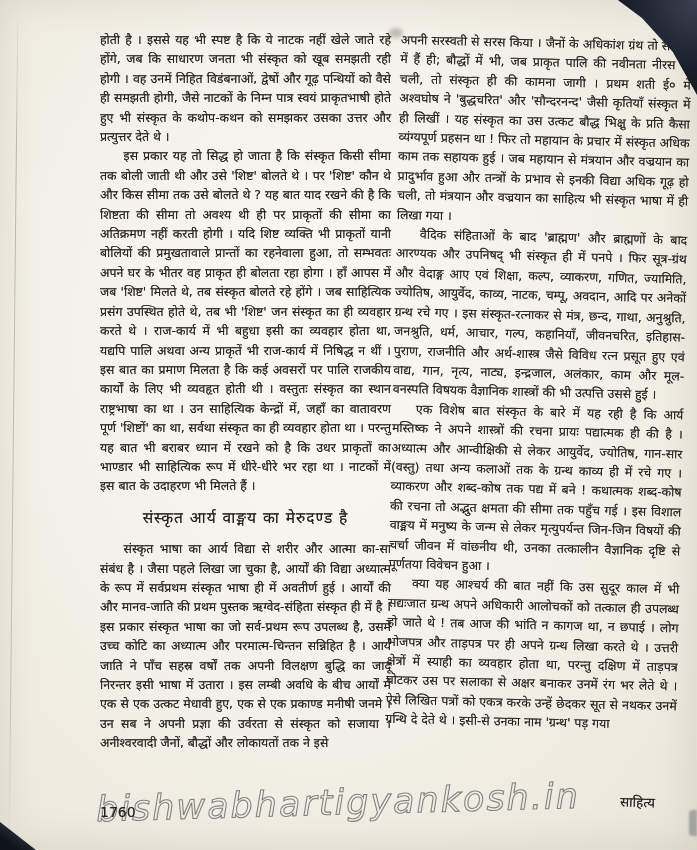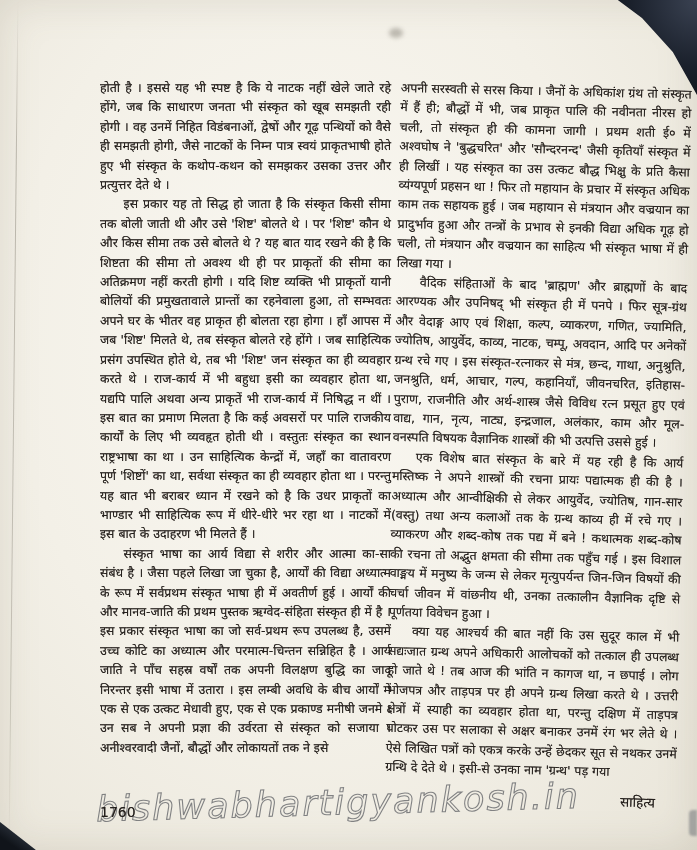--- a/index.html
+++ b/index.html
@@ -63,21 +63,20 @@
   }
 
   .text-area {
     position: absolute;
     top: 30px;
     left: 100px;
     width: 592px;
     display: flex;
     gap: 10px;
     color: #241f1c;
-    margin-top: 48px;
   }
   .col {
     width: 291px;
     font-size: 12.4px;
     line-height: 19.4px;
     text-align: justify;
     text-shadow: 0 0 0.5px rgba(40,35,30,0.55);
   }
   .col-right {
     transform: rotate(1.3deg);
@@ -136,20 +135,21 @@
 <div class="scan-page">
 
   <div class="fold-line"></div>
   <div class="smudge-top"></div>
 
   <div class="text-area">
 
     <div class="col col-left">
       <p>होती है । इससे यह भी स्पष्ट है कि ये नाटक नहीं खेले जाते रहे होंगे, जब कि साधारण जनता भी संस्कृत को खूब समझती रही होगी । वह उनमें निहित विडंबनाओं, द्वेषों और गूढ़ पन्थियों को वैसे ही समझती होगी, जैसे नाटकों के निम्न पात्र स्वयं प्राकृतभाषी होते हुए भी संस्कृत के कथोप-कथन को समझकर उसका उत्तर और प्रत्युत्तर देते थे ।</p>
       <p class="indent">इस प्रकार यह तो सिद्ध हो जाता है कि संस्कृत किसी सीमा तक बोली जाती थी और उसे 'शिष्ट' बोलते थे । पर 'शिष्ट' कौन थे और किस सीमा तक उसे बोलते थे ? यह बात याद रखने की है कि शिष्टता की सीमा तो अवश्य थी ही पर प्राकृतों की सीमा का अतिक्रमण नहीं करती होगी । यदि शिष्ट व्यक्ति भी प्राकृतों यानी बोलियों की प्रमुखतावाले प्रान्तों का रहनेवाला हुआ, तो सम्भवतः अपने घर के भीतर वह प्राकृत ही बोलता रहा होगा । हाँ आपस में जब 'शिष्ट' मिलते थे, तब संस्कृत बोलते रहे होंगे । जब साहित्यिक प्रसंग उपस्थित होते थे, तब भी 'शिष्ट' जन संस्कृत का ही व्यवहार करते थे । राज-कार्य में भी बहुधा इसी का व्यवहार होता था, यद्यपि पालि अथवा अन्य प्राकृतें भी राज-कार्य में निषिद्ध न थीं । इस बात का प्रमाण मिलता है कि कई अवसरों पर पालि राजकीय कार्यों के लिए भी व्यवहृत होती थी । वस्तुतः संस्कृत का स्थान राष्ट्रभाषा का था । उन साहित्यिक केन्द्रों में, जहाँ का वातावरण पूर्ण 'शिष्टों' का था, सर्वथा संस्कृत का ही व्यवहार होता था । परन्तु यह बात भी बराबर ध्यान में रखने को है कि उधर प्राकृतों का भाण्डार भी साहित्यिक रूप में धीरे-धीरे भर रहा था । नाटकों में इस बात के उदाहरण भी मिलते हैं ।</p>
+      <h2 class="section-heading">संस्कृत आर्य वाङ्मय का मेरुदण्ड है</h2>
       <p class="indent">संस्कृत भाषा का आर्य विद्या से शरीर और आत्मा का-सा संबंध है । जैसा पहले लिखा जा चुका है, आर्यों की विद्या अध्यात्म के रूप में सर्वप्रथम संस्कृत भाषा ही में अवतीर्ण हुई । आर्यों की और मानव-जाति की प्रथम पुस्तक ऋग्वेद-संहिता संस्कृत ही में है । इस प्रकार संस्कृत भाषा का जो सर्व-प्रथम रूप उपलब्ध है, उसमें उच्च कोटि का अध्यात्म और परमात्म-चिन्तन सन्निहित है । आर्य जाति ने पाँच सहस्र वर्षों तक अपनी विलक्षण बुद्धि का जादू निरन्तर इसी भाषा में उतारा । इस लम्बी अवधि के बीच आर्यों में एक से एक उत्कट मेधावी हुए, एक से एक प्रकाण्ड मनीषी जनमे । उन सब ने अपनी प्रज्ञा की उर्वरता से संस्कृत को सजाया । अनीश्वरवादी जैनों, बौद्धों और लोकायतों तक ने इसे</p>
     </div>
 
     <div class="col col-right">
       <p>अपनी सरस्वती से सरस किया । जैनों के अधिकांश ग्रंथ तो संस्कृत में हैं ही; बौद्धों में भी, जब प्राकृत पालि की नवीनता नीरस हो चली, तो संस्कृत ही की कामना जागी । प्रथम शती ई० में अश्वघोष ने 'बुद्धचरित' और 'सौन्दरनन्द' जैसी कृतियाँ संस्कृत में ही लिखीं । यह संस्कृत का उस उत्कट बौद्ध भिक्षु के प्रति कैसा व्यंग्यपूर्ण प्रहसन था ! फिर तो महायान के प्रचार में संस्कृत अधिक काम तक सहायक हुई । जब महायान से मंत्रयान और वज्रयान का प्रादुर्भाव हुआ और तन्त्रों के प्रभाव से इनकी विद्या अधिक गूढ़ हो चली, तो मंत्रयान और वज्रयान का साहित्य भी संस्कृत भाषा में ही लिखा गया ।</p>
       <p class="indent">वैदिक संहिताओं के बाद 'ब्राह्मण' और ब्राह्मणों के बाद आरण्यक और उपनिषद् भी संस्कृत ही में पनपे । फिर सूत्र-ग्रंथ और वेदाङ्ग आए एवं शिक्षा, कल्प, व्याकरण, गणित, ज्यामिति, ज्योतिष, आयुर्वेद, काव्य, नाटक, चम्पू, अवदान, आदि पर अनेकों ग्रन्थ रचे गए । इस संस्कृत-रत्नाकर से मंत्र, छन्द, गाथा, अनुश्रुति, जनश्रुति, धर्म, आचार, गल्प, कहानियाँ, जीवनचरित, इतिहास-पुराण, राजनीति और अर्थ-शास्त्र जैसे विविध रत्न प्रसूत हुए एवं वाद्य, गान, नृत्य, नाट्य, इन्द्रजाल, अलंकार, काम और मूल-वनस्पति विषयक वैज्ञानिक शास्त्रों की भी उत्पत्ति उससे हुई ।</p>
       <p class="indent">एक विशेष बात संस्कृत के बारे में यह रही है कि आर्य मस्तिष्क ने अपने शास्त्रों की रचना प्रायः पद्यात्मक ही की है । अध्यात्म और आन्वीक्षिकी से लेकर आयुर्वेद, ज्योतिष, गान-सार (वस्तु) तथा अन्य कलाओं तक के ग्रन्थ काव्य ही में रचे गए । व्याकरण और शब्द-कोष तक पद्य में बने ! कथात्मक शब्द-कोष की रचना तो अद्भुत क्षमता की सीमा तक पहुँच गई । इस विशाल वाङ्मय में मनुष्य के जन्म से लेकर मृत्युपर्यन्त जिन-जिन विषयों की चर्चा जीवन में वांछनीय थी, उनका तत्कालीन वैज्ञानिक दृष्टि से पूर्णतया विवेचन हुआ ।</p>
       <p class="indent">क्या यह आश्चर्य की बात नहीं कि उस सुदूर काल में भी सद्यःजात ग्रन्थ अपने अधिकारी आलोचकों को तत्काल ही उपलब्ध हो जाते थे ! तब आज की भांति न कागज था, न छपाई । लोग भोजपत्र और ताड़पत्र पर ही अपने ग्रन्थ लिखा करते थे । उत्तरी क्षेत्रों में स्याही का व्यवहार होता था, परन्तु दक्षिण में ताड़पत्र घोटकर उस पर सलाका से अक्षर बनाकर उनमें रंग भर लेते थे । ऐसे लिखित पत्रों को एकत्र करके उन्हें छेदकर सूत से नथकर उनमें ग्रन्थि दे देते थे । इसी-से उनका नाम 'ग्रन्थ' पड़ गया</p>
     </div>
 

